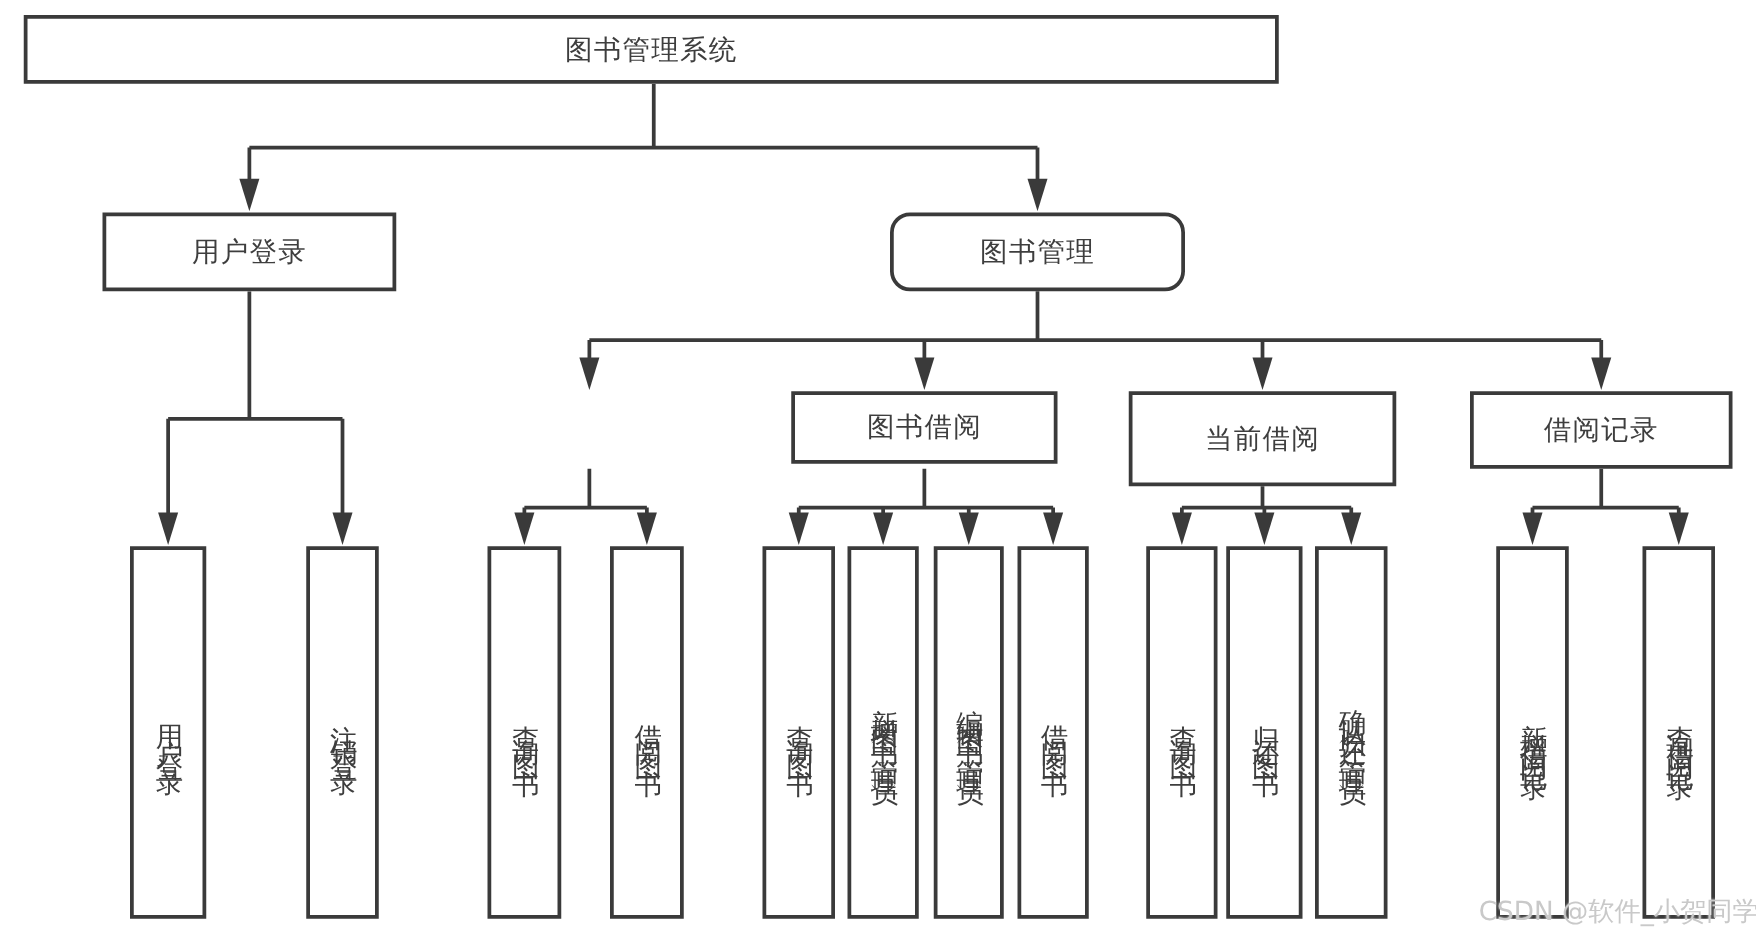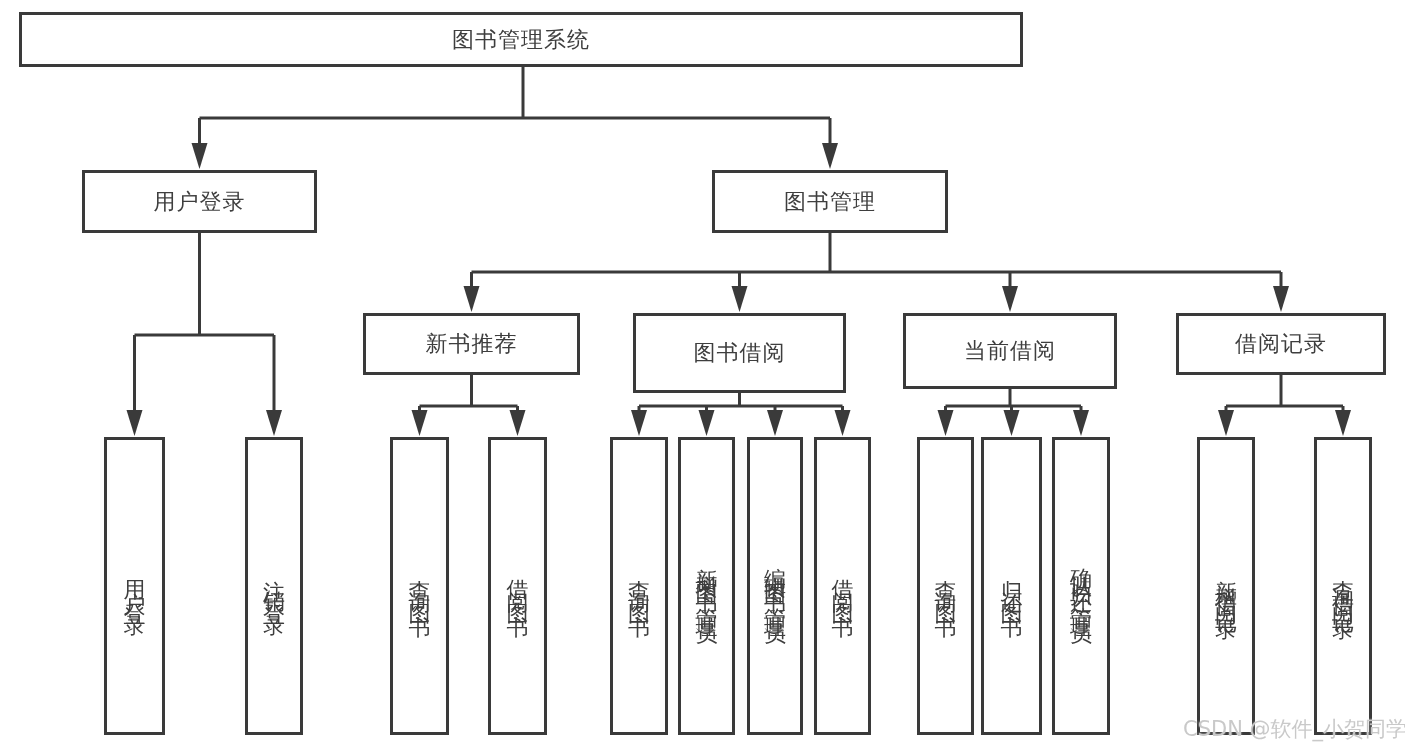--- a/index.html
+++ b/index.html
@@ -100,28 +100,25 @@
     </g>
   </svg>
 
   <div class="box" style="left:19px; top:12px; width:1004px; height:55px;">
     <span class="hl">图书管理系统</span>
   </div>
 
   <div class="box" style="left:82px; top:170px; width:235px; height:63px;">
     <span class="hl">用户登录</span>
   </div>
-  <div class="box" style="left:712px; top:170px; width:236px; height:63px;">
+  <div class="box" style="left:712px; top:170px; width:236px; height:63px;border-radius:16px;">
     <span class="hl">图书管理</span>
   </div>
 
-  <div class="box" style="left:363px; top:313px; width:217px; height:62px;">
-    <span class="hl">新书推荐</span>
-  </div>
-  <div class="box" style="left:633px; top:313px; width:213px; height:80px;">
+  <div class="box" style="left:633px; top:313px; width:213px; height:58px;">
     <span class="hl">图书借阅</span>
   </div>
   <div class="box" style="left:903px; top:313px; width:214px; height:76px;">
     <span class="hl">当前借阅</span>
   </div>
   <div class="box" style="left:1176px; top:313px; width:210px; height:62px;">
     <span class="hl">借阅记录</span>
   </div>
 
   <div class="box" style="left:104px; top:437px; width:61px; height:298px;">

